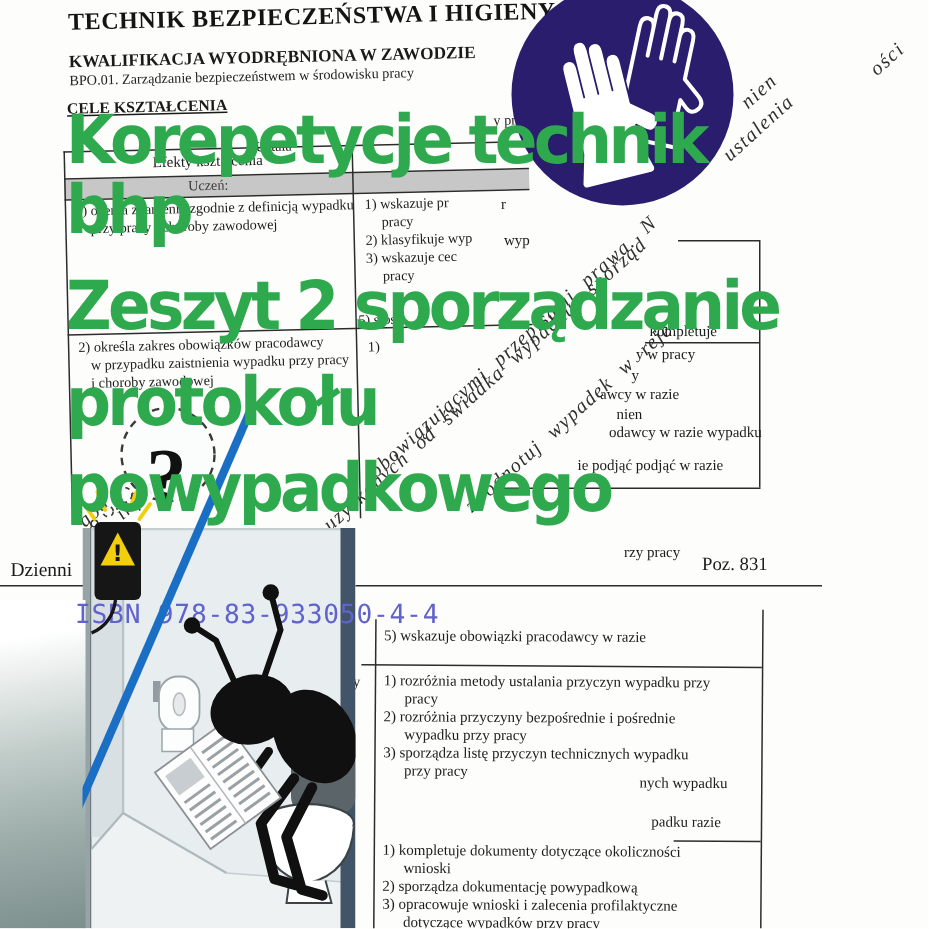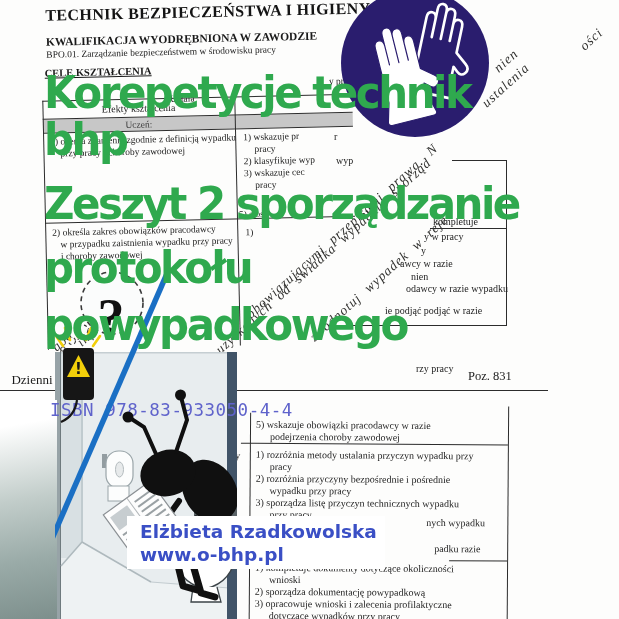--- a/index.html
+++ b/index.html
@@ -86,33 +86,32 @@
     <span class="doc2" style="left:424px;top:231px;">y w pracy</span>
     <span class="doc2" style="left:421px;top:245px;">y</span>
     <span class="doc2" style="left:400px;top:258px;">awcy w razie</span>
     <span class="doc2" style="left:411px;top:271px;">nien</span>
     <span class="doc2" style="left:406px;top:283px;">odawcy w razie wypadku</span>
     <span class="doc2" style="left:385px;top:305px;">ie podjąć podjąć w razie</span>
     <span class="doc2" style="left:416px;top:318px;margin-top:45px;">rzy pracy</span>
   </div>
 
   <div class="abs" style="left:0;top:0;width:619px;height:619px;z-index:3;">
-    <div class="abs" style="left:7px;top:372px;width:50px;overflow:hidden;font:13px 'Liberation Serif',serif;color:#1b1b1b;text-align:center;">Dzienni</div>
+    <div class="abs" style="left:7px;top:372px;width:50px;overflow:hidden;font:13px 'Liberation Serif',serif;color:#1b1b1b;">Dzienni</div>
     <div class="abs" style="left:468px;top:369px;font:12.5px 'Liberation Serif',serif;color:#1b1b1b;">Poz. 831</div>
     <div class="hl" style="left:0;top:390px;width:57px;"></div>
     <div class="hl" style="left:237px;top:390px;width:311px;"></div>
 
     <div class="abs" style="left:0;top:0;width:619px;height:619px;transform:rotate(.4deg);transform-origin:0 0;">
       <div class="vl" style="left:253px;top:411px;height:208px;"></div>
       <div class="vl" style="left:511px;top:403px;height:216px;"></div>
       <div class="hl" style="left:244px;top:441px;width:267px;"></div>
       <div class="hl" style="left:453px;top:557px;width:58px;"></div>
 
       <span class="doc2" style="left:259px;top:417px;">5) wskazuje obowiązki pracodawcy w razie</span>
-      <span class="doc2" style="left:273px;top:429px;">podejrzenia choroby zawodowej</span>
       <span class="doc2" style="left:234px;top:448px;">zy</span>
       <span class="doc2" style="left:259px;top:447px;">1) rozróżnia metody ustalania przyczyn wypadku przy</span>
       <span class="doc2" style="left:273px;top:459px;">pracy</span>
       <span class="doc2" style="left:259px;top:471px;">2) rozróżnia przyczyny bezpośrednie i pośrednie</span>
       <span class="doc2" style="left:273px;top:483px;">wypadku przy pracy</span>
       <span class="doc2" style="left:259px;top:495px;">3) sporządza listę przyczyn technicznych wypadku</span>
       <span class="doc2" style="left:273px;top:507px;">przy pracy</span>
       <span class="doc2" style="left:430px;top:514px;text-align:center;">nych wypadku</span>
       <span class="doc2" style="left:438px;top:540px;">padku razie</span>
       <span class="doc2" style="left:259px;top:560px;">1) kompletuje dokumenty dotyczące okoliczności</span>
@@ -212,24 +211,20 @@
         </g>
       </g>
       <ellipse cx="113" cy="205" rx="28" ry="23" transform="rotate(-16 113 205)"></ellipse>
       <path d="M101,186 L89,159 L75,150" stroke="#101010" stroke-width="4" fill="none" stroke-linecap="round"></path>
       <circle cx="73" cy="149" r="5.5"></circle>
       <path d="M121,184 L132,152 L126,129" stroke="#101010" stroke-width="4" fill="none" stroke-linecap="round"></path>
       <circle cx="125.5" cy="127" r="5.5"></circle>
     </g>
   </svg>
 
-  <div class="author-box">
-    <div style="margin-top:4px;">Elżbieta Rzadkowolska</div>
-    <div>www.o-bhp.pl</div>
-  </div>
 
   <svg class="abs" style="left:337px;top:-13px;z-index:8;" width="158" height="152" viewBox="0 0 158 152">
     <circle cx="78" cy="76" r="74" fill="#2a1d6e"></circle>
     <g>
       <path transform="translate(102,60) rotate(12) scale(1.02)" fill="#2a1d6e" stroke="#ffffff" stroke-width="2.6" stroke-linejoin="round" d="M -18 26 L -18 -26 Q -18 -32 -13.5 -32 Q -9 -32 -9 -26 L -9 -8 L -9 -36 Q -9 -42 -4.5 -42 Q 0 -42 0 -36 L 0 -8 L 0 -33 Q 0 -39 4.5 -39 Q 9 -39 9 -33 L 9 -8 L 9 -24 Q 9 -30 13.5 -30 Q 18 -30 18 -24 L 18 2 L 29 11 Q 34 15 30.5 19.5 Q 27 24 22.5 20 L 18 16 L 18 26 L 23 44 Q 23 47 20 47 L -20 47 Q -23 47 -23 44 Z"></path>
       <path transform="translate(64,84) rotate(-14) scale(1.08)" fill="#ffffff" stroke="#2a1d6e" stroke-width="1.1" stroke-linejoin="round" d="M -18 26 L -18 -26 Q -18 -32 -13.5 -32 Q -9 -32 -9 -26 L -9 -8 L -9 -36 Q -9 -42 -4.5 -42 Q 0 -42 0 -36 L 0 -8 L 0 -33 Q 0 -39 4.5 -39 Q 9 -39 9 -33 L 9 -8 L 9 -24 Q 9 -30 13.5 -30 Q 18 -30 18 -24 L 18 2 L 29 11 Q 34 15 30.5 19.5 Q 27 24 22.5 20 L 18 16 L 18 26 L 23 44 Q 23 47 20 47 L -20 47 Q -23 47 -23 44 Z"></path>
     </g>
   </svg>
 
   <div class="ov" style="top:71px;">Korepetycje technik</div>

